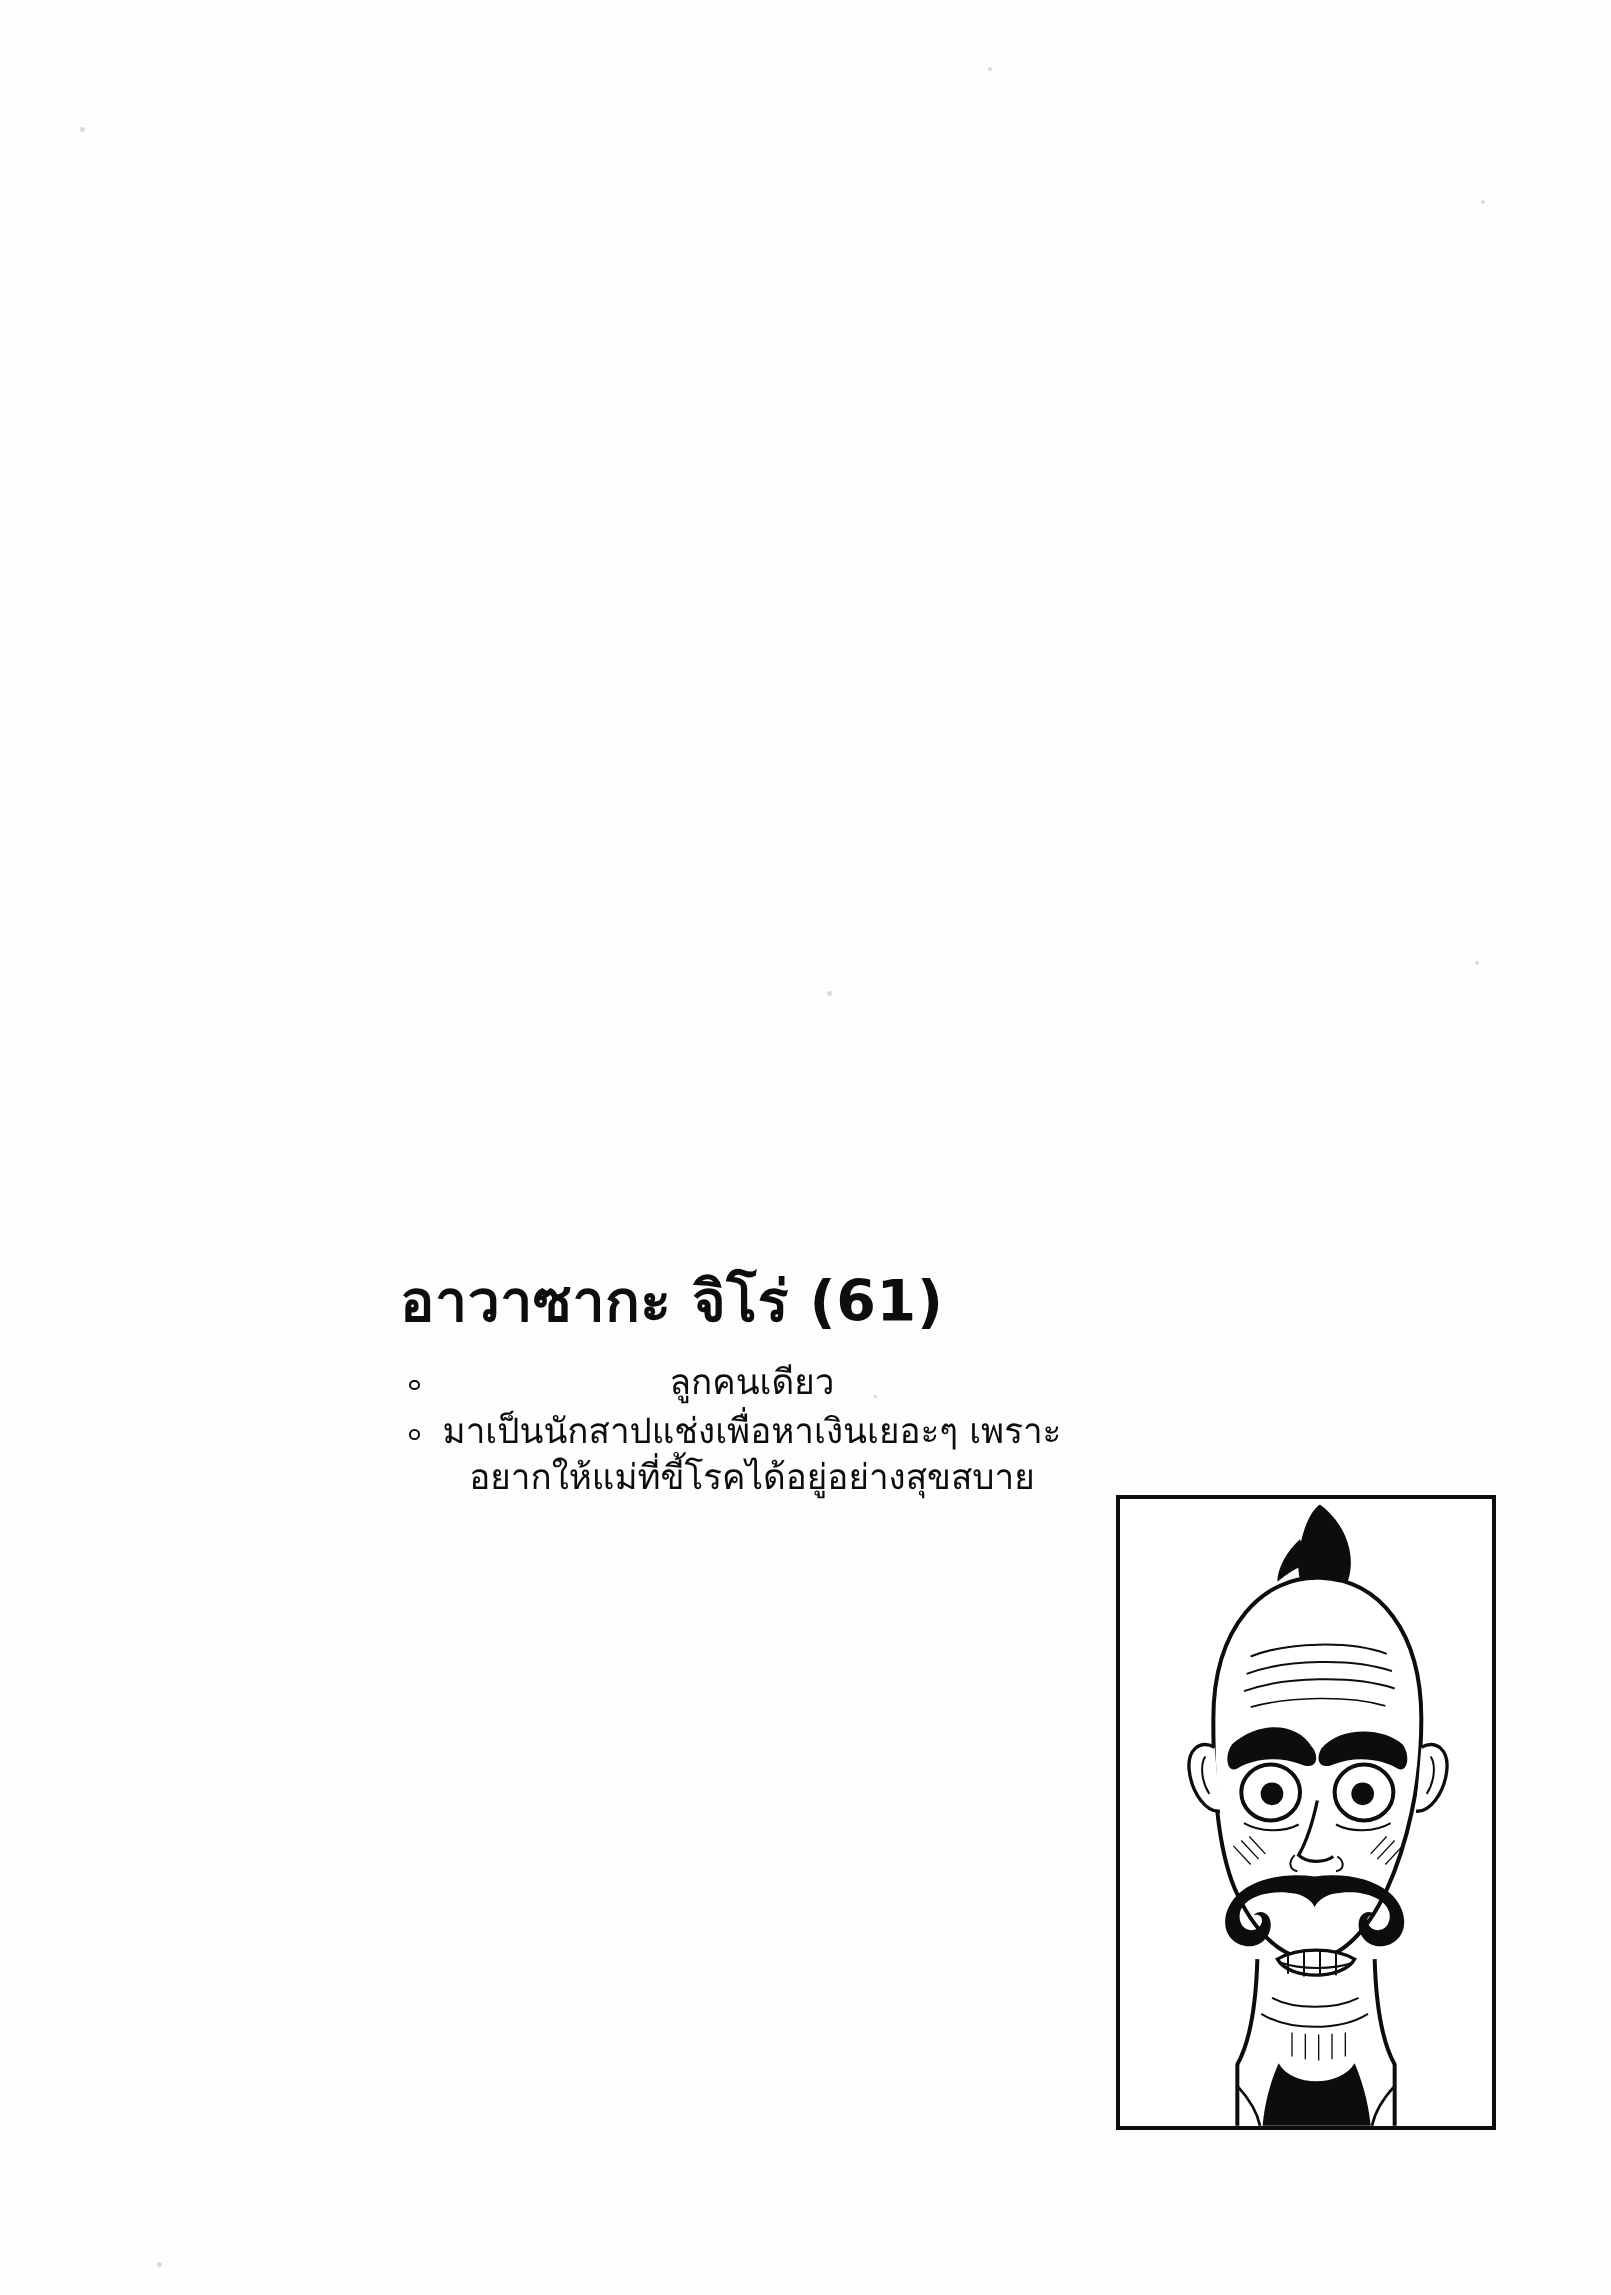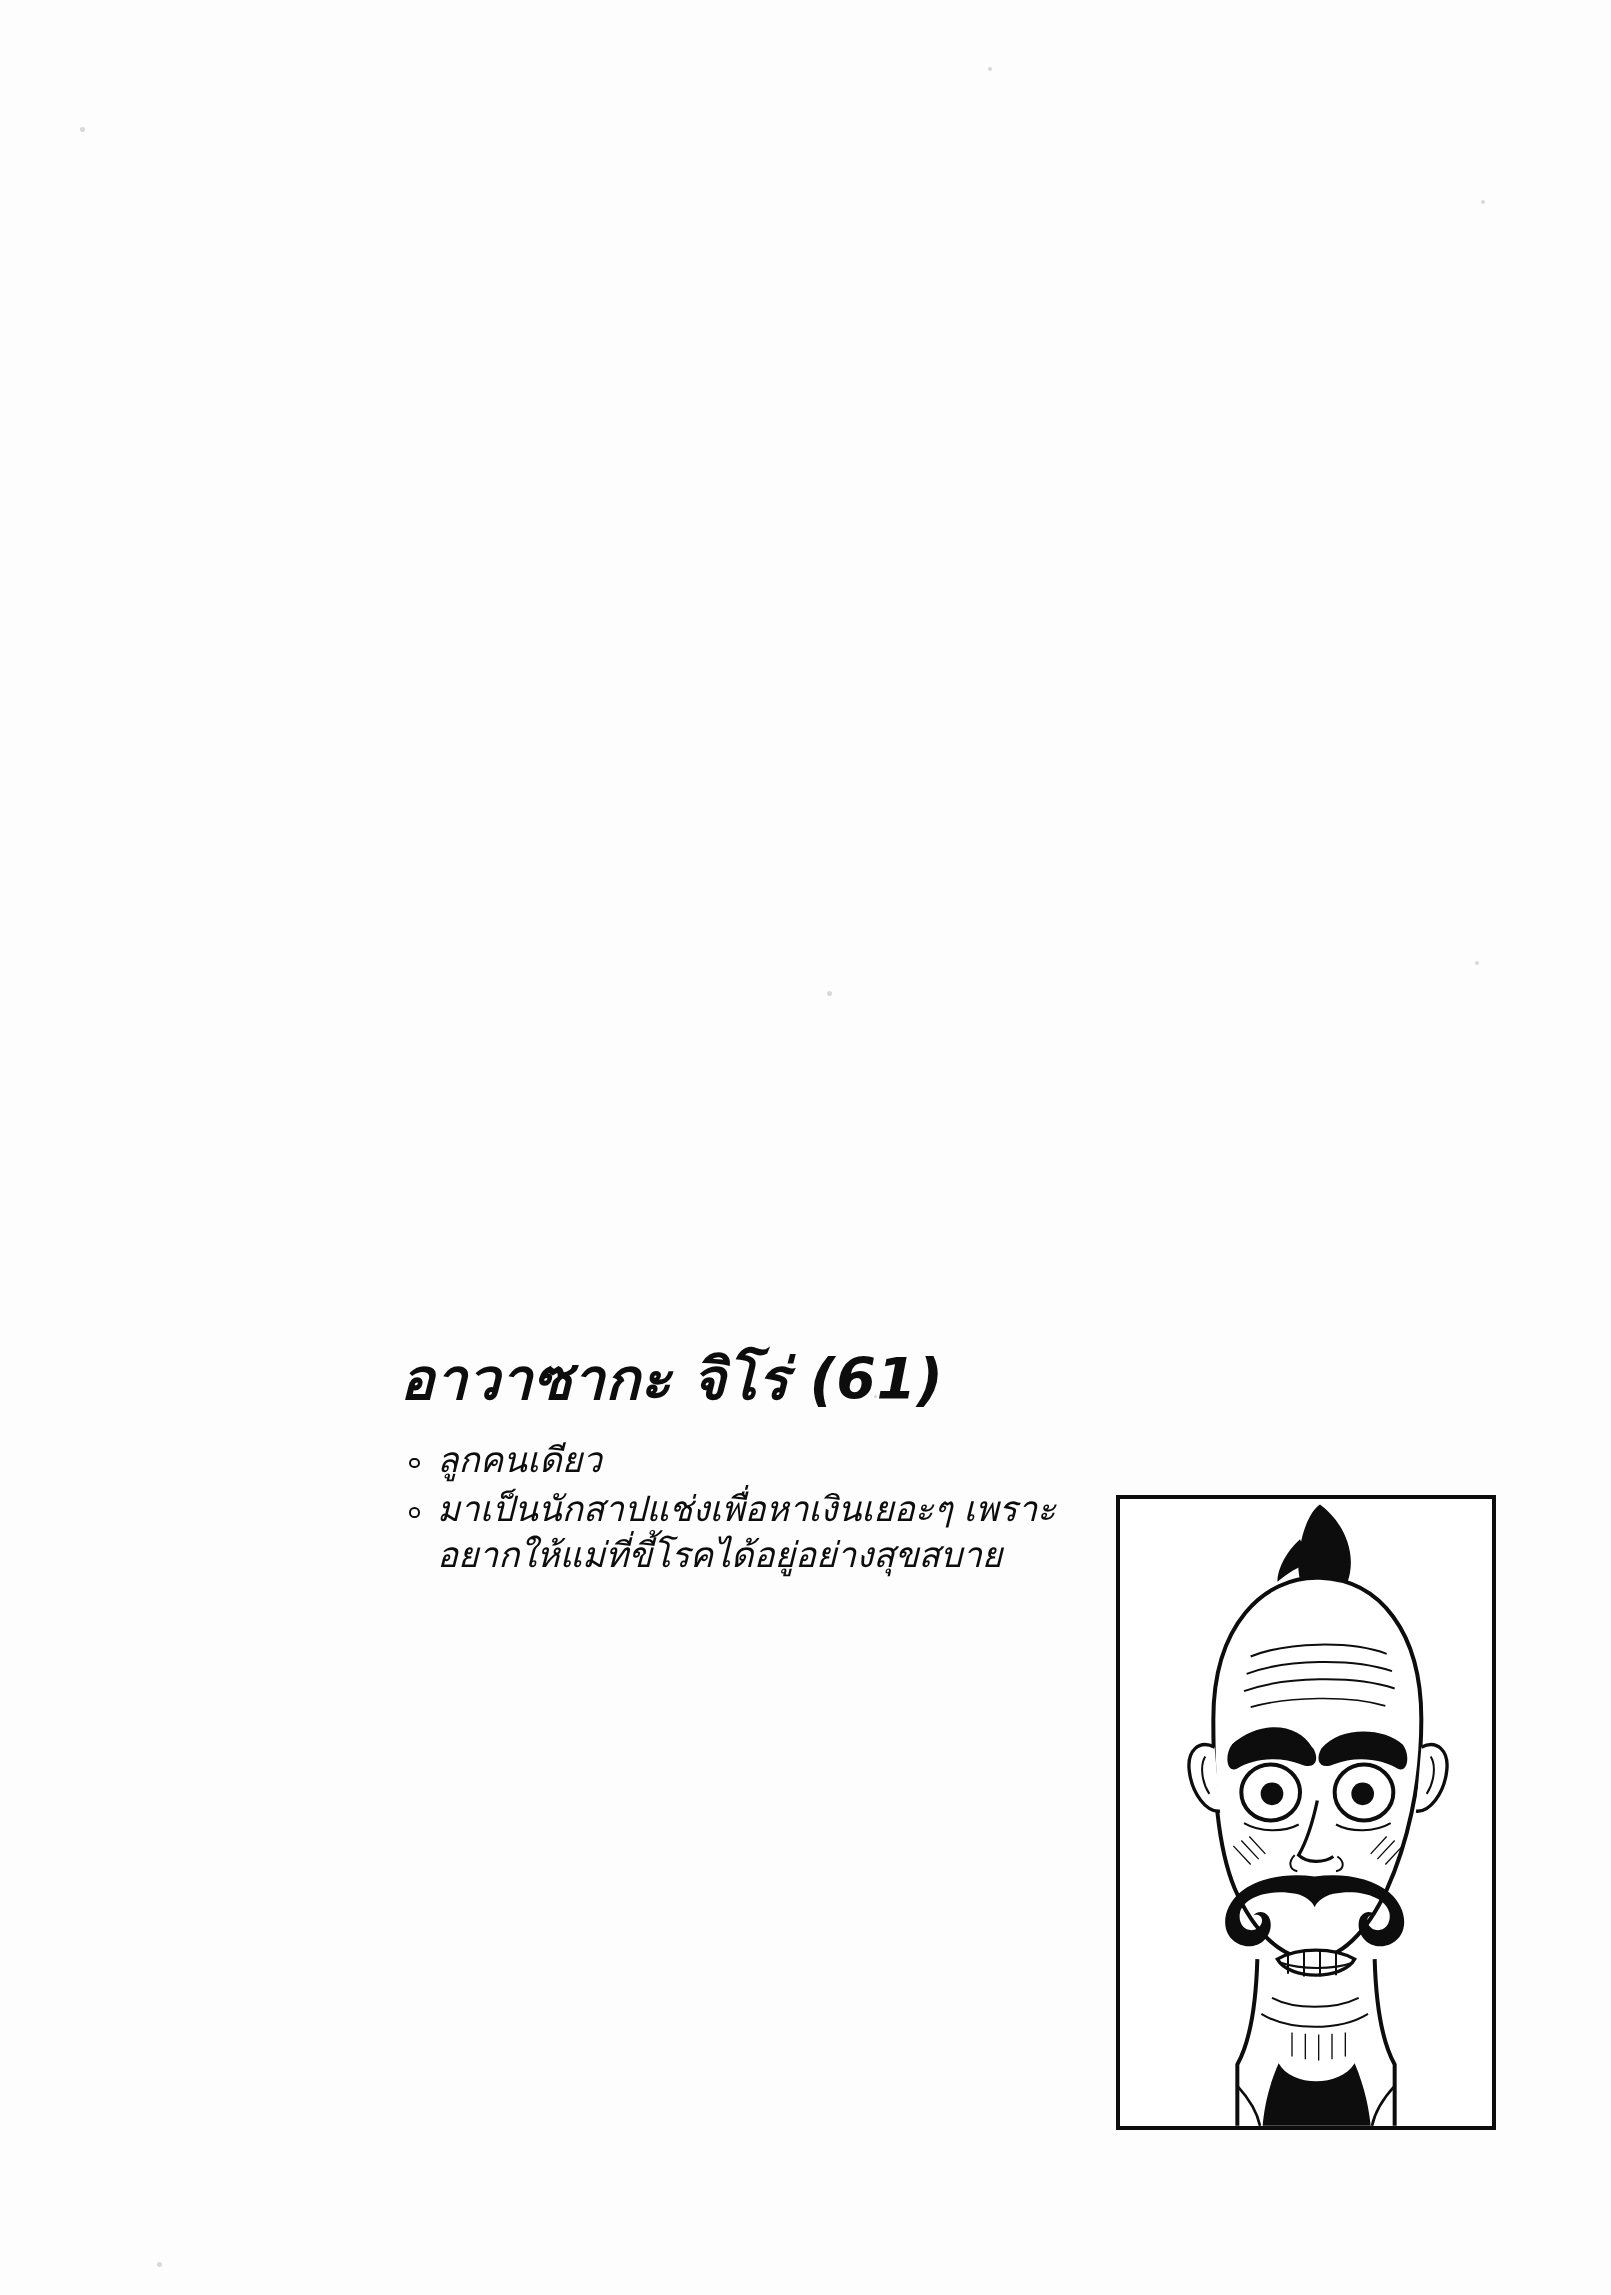--- a/index.html
+++ b/index.html
@@ -25,40 +25,40 @@
   
   .speck {
     position: absolute;
     background: #d8d8d8;
     border-radius: 50%;
   }
 
   .profile-block {
     position: absolute;
     left: 400px;
-    top: 1348px;
+    top: 1270px;
     width: 754px;
-    font-style: italic;
   }
 
   .profile-title {
     font-size: 57px;
     font-weight: 700;
     letter-spacing: 0.7px;
     line-height: 1.1;
     margin: 0 0 27px 0;
     color: #0d0d0d;
     white-space: nowrap;
   }
 
   .bullet-list {
     list-style: none;
     margin: 0;
     padding: 0;
     width: 667px;
+    text-align: center;
   }
 
   .bullet-item {
     position: relative;
     font-size: 35px;
     line-height: 1.30;
     color: #0d0d0d;
     margin-bottom: 4px;
     padding-left: 37px;
   }

